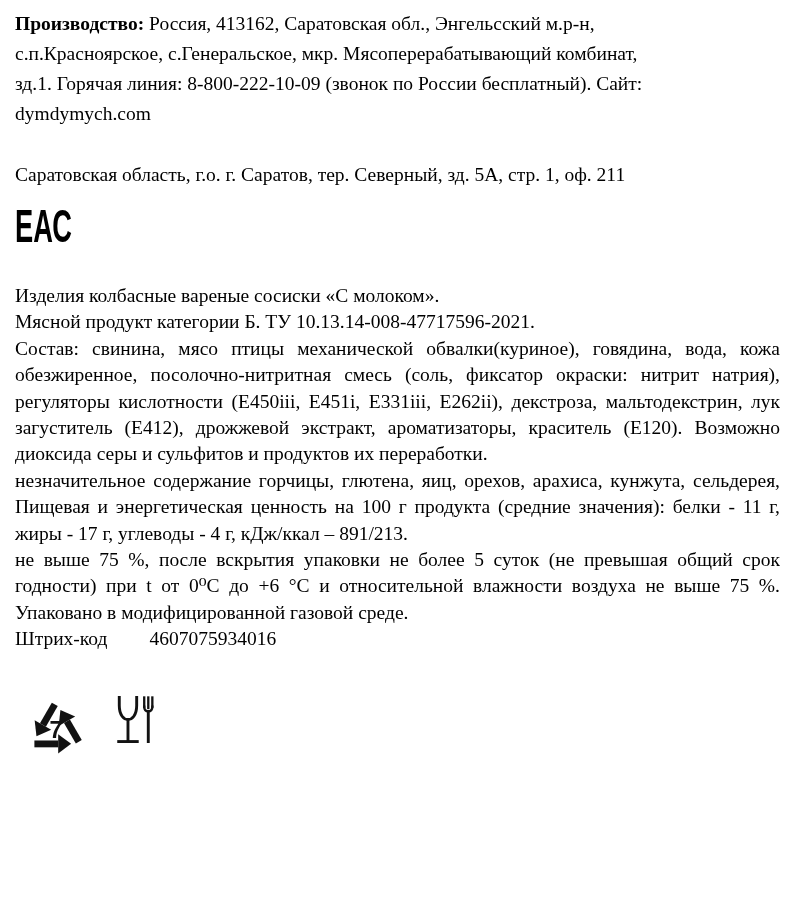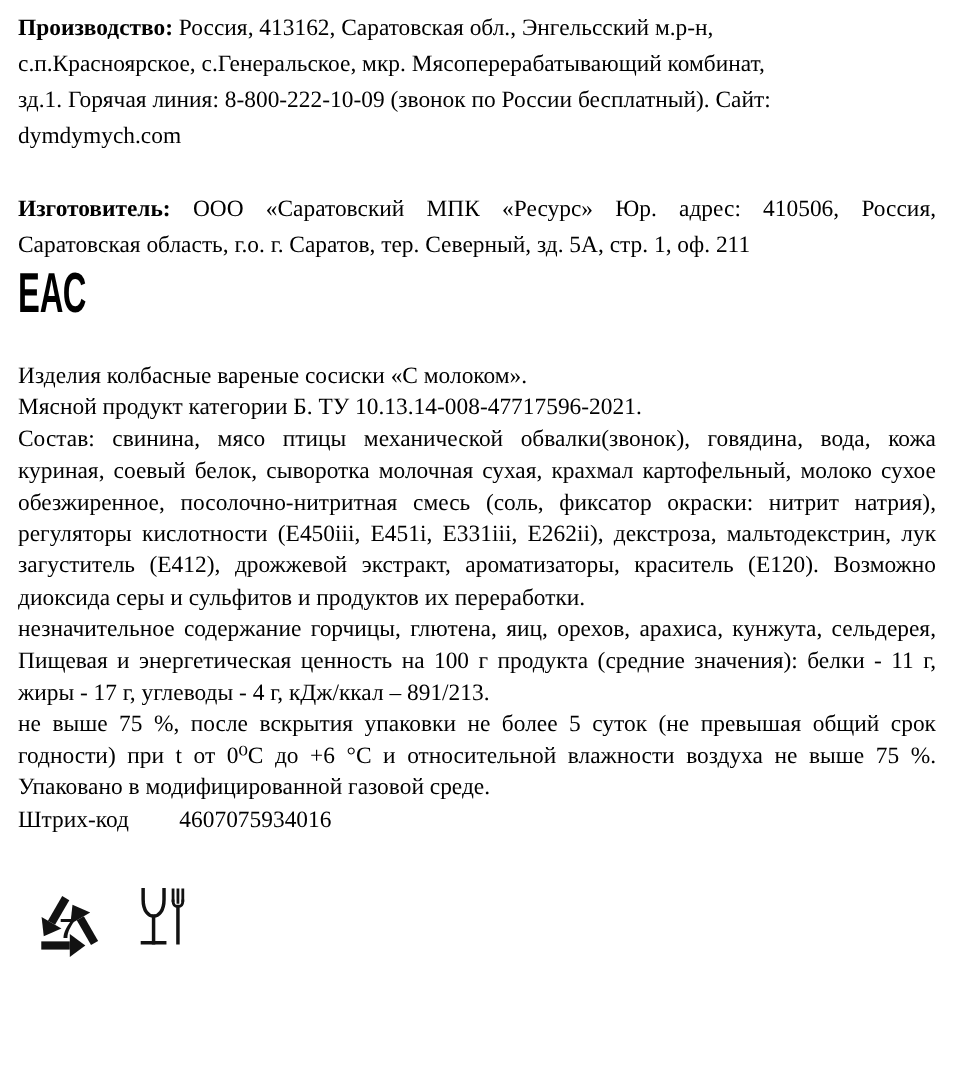--- a/index.html
+++ b/index.html
@@ -10,21 +10,21 @@
     font-family: "Liberation Serif", "DejaVu Serif", serif;
     font-size: 19.5px;
     overflow: hidden;
   }
   .page { width: 100%; height: 100%; padding: 9px 17px 0 15px; position: relative; }
   .line { line-height: 30px; text-align: left; }
   .desc .line { line-height: 26.4px; }
   .j { text-align: justify; text-align-last: justify; }
   .lbl { font-weight: bold; }
   .block-manufacturer { margin-top: 31px; }
-  .eac { margin-top: 2px; height: 46px; }
+  .eac { margin-top: 14px; height: 46px; }
   .eac-text {
     display: inline-block;
     font-family: "Liberation Sans", "DejaVu Sans", sans-serif;
     font-weight: 700; font-size: 47px; line-height: 44px;
     transform: scaleX(0.58); transform-origin: 0 0;
   }
   .desc { margin-top: 33px; }
   .barcode-value { margin-left: 42px; }
   .icons { display: flex; align-items: flex-end; gap: 10px; margin-top: 36px; }
   .foodsafe { margin-bottom: 9px; }
@@ -36,33 +36,31 @@
 <div class="page">
 
   <div class="block-production">
     <div class="line"><b class="lbl">Производство:</b> <span>Россия, 413162, Саратовская обл., Энгельсский м.р-н,</span></div>
     <div class="line">с.п.Красноярское, с.Генеральское, мкр. Мясоперерабатывающий комбинат,</div>
     <div class="line">зд.1. Горячая линия: 8-800-222-10-09 (звонок по России бесплатный). Сайт:</div>
     <div class="line">dymdymych.com</div>
   </div>
 
   <div class="block-manufacturer">
-    <div class="line j"><b class="lbl">Изготовитель:</b> <span>ООО «Саратовский МПК «Ресурс» Юр. адрес: 410506, Россия,</span></div>
     <div class="line">Саратовская область, г.о. г. Саратов, тер. Северный, зд. 5А, стр. 1, оф. 211</div>
   </div>
 
   <div class="eac">
     <span class="eac-text">ЕАС</span>
   </div>
 
   <div class="desc">
     <div class="line">Изделия колбасные вареные сосиски «С молоком».</div>
     <div class="line">Мясной продукт категории Б. ТУ 10.13.14-008-47717596-2021.</div>
-    <div class="line j">Состав: свинина, мясо птицы механической обвалки(звонок), говядина, вода, кожа</div>
-    <div class="line j">куриная, соевый белок, сыворотка молочная сухая, крахмал картофельный, молоко сухое</div>
+    <div class="line j">Состав: свинина, мясо птицы механической обвалки(куриное), говядина, вода, кожа</div>
     <div class="line j">обезжиренное, посолочно-нитритная смесь (соль, фиксатор окраски: нитрит натрия),</div>
     <div class="line j">регуляторы кислотности (Е450iii, Е451i, Е331iii, Е262ii), декстроза, мальтодекстрин, лук</div>
     <div class="line j">загуститель (Е412), дрожжевой экстракт, ароматизаторы, краситель (Е120). Возможно</div>
     <div class="line">диоксида серы и сульфитов и продуктов их переработки.</div>
     <div class="line j">незначительное содержание горчицы, глютена, яиц, орехов, арахиса, кунжута, сельдерея,</div>
     <div class="line j">Пищевая и энергетическая ценность на 100 г продукта (средние значения): белки - 11 г,</div>
     <div class="line">жиры - 17 г, углеводы - 4 г, кДж/ккал – 891/213.</div>
     <div class="line j">не выше 75 %, после вскрытия упаковки не более 5 суток (не превышая общий срок</div>
     <div class="line j">годности) при t от 0⁰С до +6 °С и относительной влажности воздуха не выше 75 %.</div>
     <div class="line">Упаковано в модифицированной газовой среде.</div>

